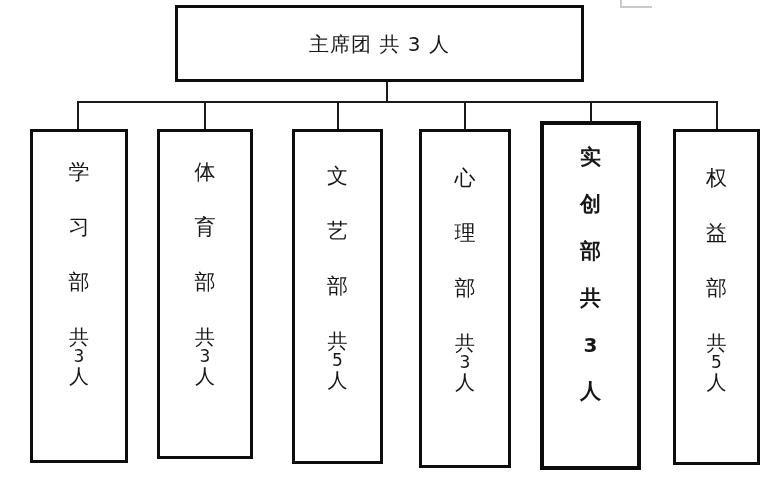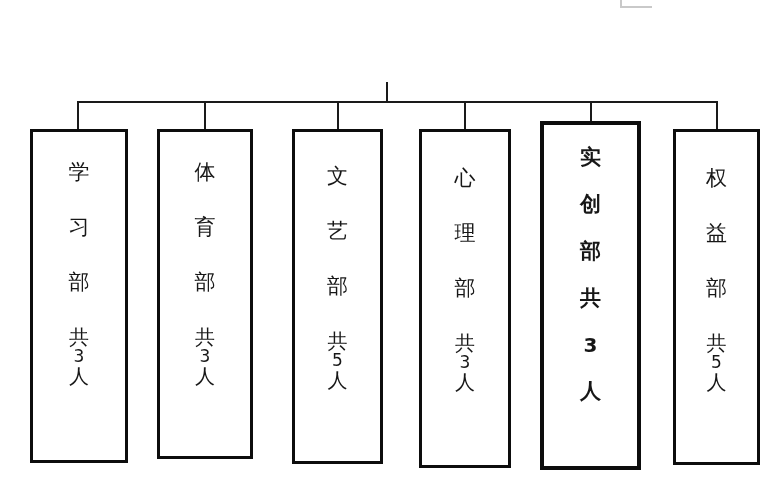--- a/index.html
+++ b/index.html
@@ -103,20 +103,23 @@
   }
 </style>
 </head>
 <body>
 
 <div id="org-chart">
 
   <div class="artifact" style="left:620px; top:0px; width:2px; height:8px;"></div>
   <div class="artifact" style="left:620px; top:6px; width:32px; height:2px;"></div>
 
+  <div class="node-box root" style="left:175px; top:5px; width:409px; height:77px;">
+    <span class="root-label">主席团 共 3 人</span>
+  </div>
 
   <div class="conn v" style="left:386px; top:82px; height:20px;"></div>
 
   <div class="conn h" style="left:77px; top:101px; width:640px;"></div>
 
   <div class="conn v" style="left:77px; top:101px; height:30px;"></div>
   <div class="conn v" style="left:204px; top:101px; height:30px;"></div>
   <div class="conn v" style="left:337px; top:101px; height:30px;"></div>
   <div class="conn v" style="left:464px; top:101px; height:30px;"></div>
   <div class="conn v" style="left:590px; top:101px; height:22px;"></div>

